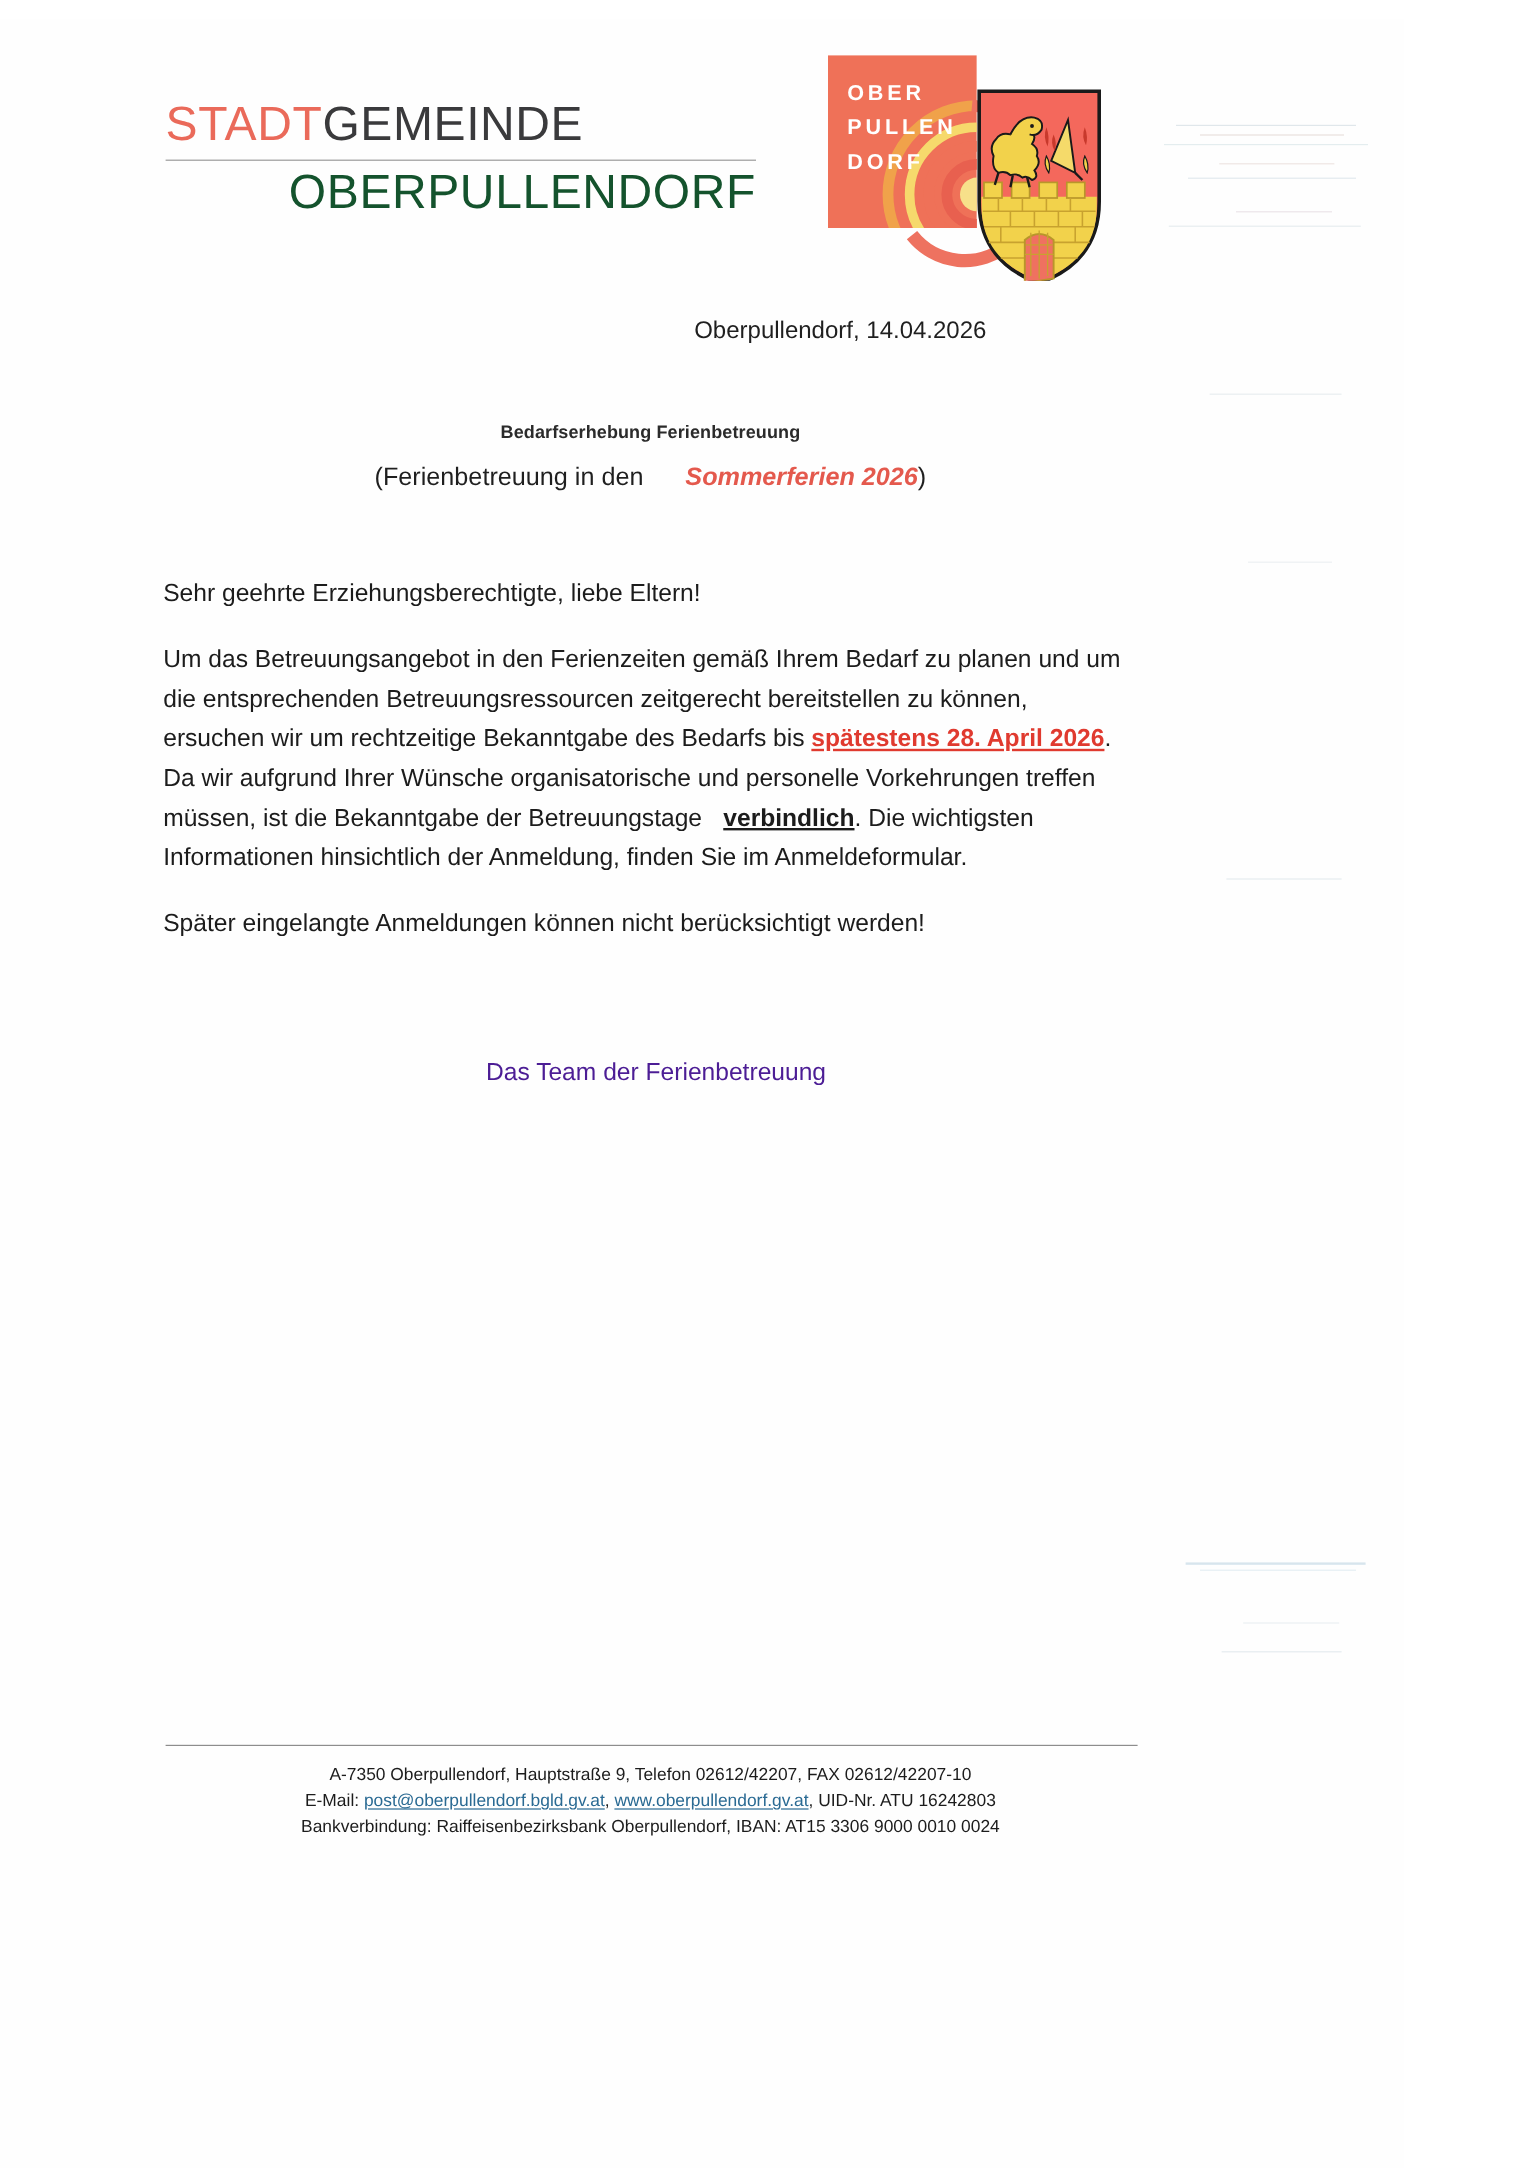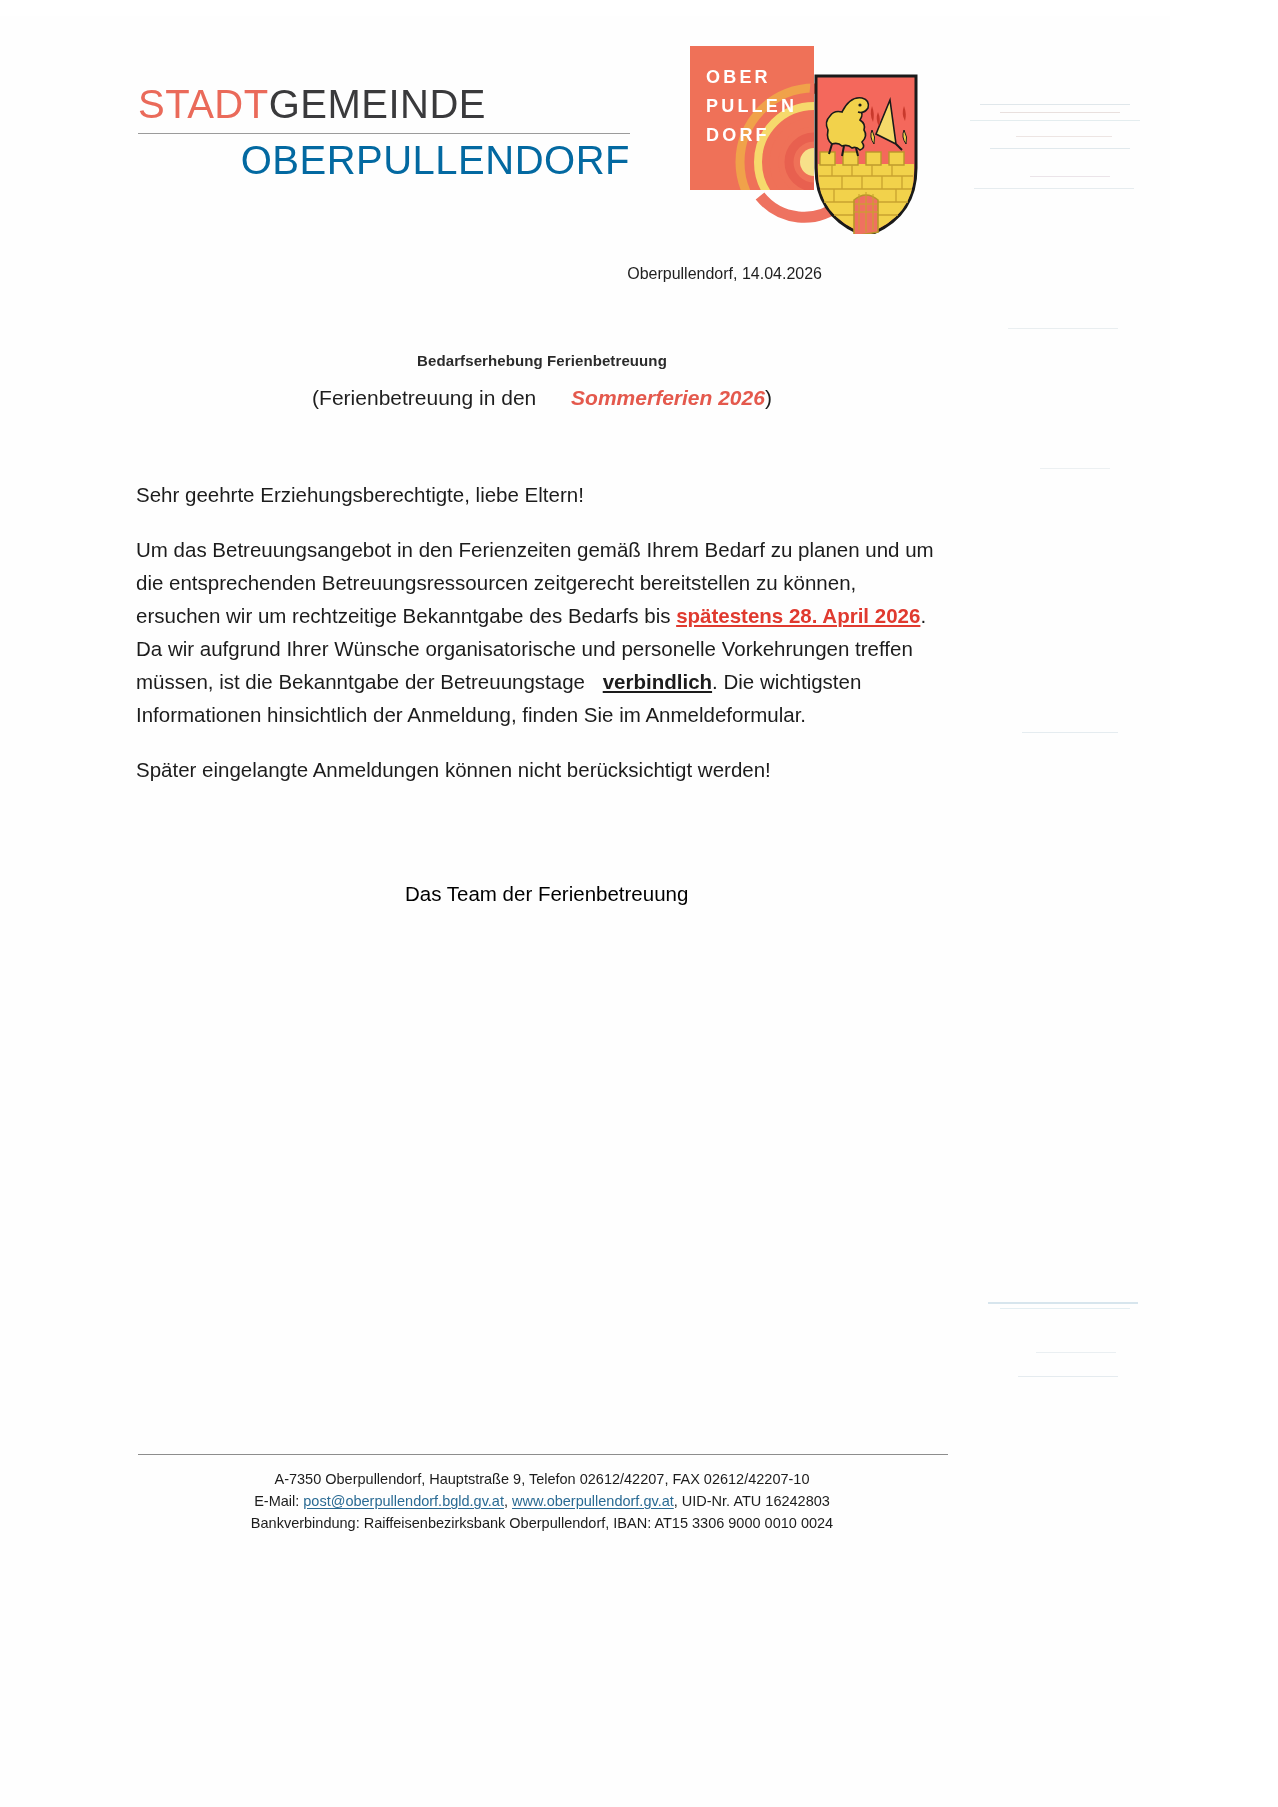--- a/index.html
+++ b/index.html
@@ -66,42 +66,42 @@
   .wordmark-rule {
     margin: 9px 0 6px 0;
     height: 1px;
     background: #9b9b9b;
     width: 492px;
   }
   .wordmark-line2 {
     font-size: 40px;
     letter-spacing: .5px;
     line-height: 1;
-    color: #0369a1;
+    color: #14532d;
     text-align: right;
     width: 492px;
     white-space: nowrap;
   }
 
   
   .logo {
     position: absolute;
     left: 688px;
     top: 28px;
     width: 280px;
     height: 190px;
   }
   .logo svg { display: block; }
 
   
   .dateline {
     position: absolute;
     right: 348px;
     top: 249px;
-    font-size: 16px;
+    font-size: 20px;
     color: #1f1f1f;
     white-space: nowrap;
   }
 
   
   .title-block {
     position: absolute;
     left: 0;
     top: 336px;
     width: 1084px;
@@ -154,21 +154,21 @@
     color: #2a6a93;
     text-decoration: underline;
     text-underline-offset: 2px;
   }
 
   .signoff {
     position: absolute;
     left: 405px;
     top: 866px;
     font-size: 20.5px;
-    color: #000000;
+    color: #4c1d95;
   }
 
   
   .footer {
     position: absolute;
     left: 0;
     top: 1438px;
     width: 1278px;
   }
   .footer-rule {

